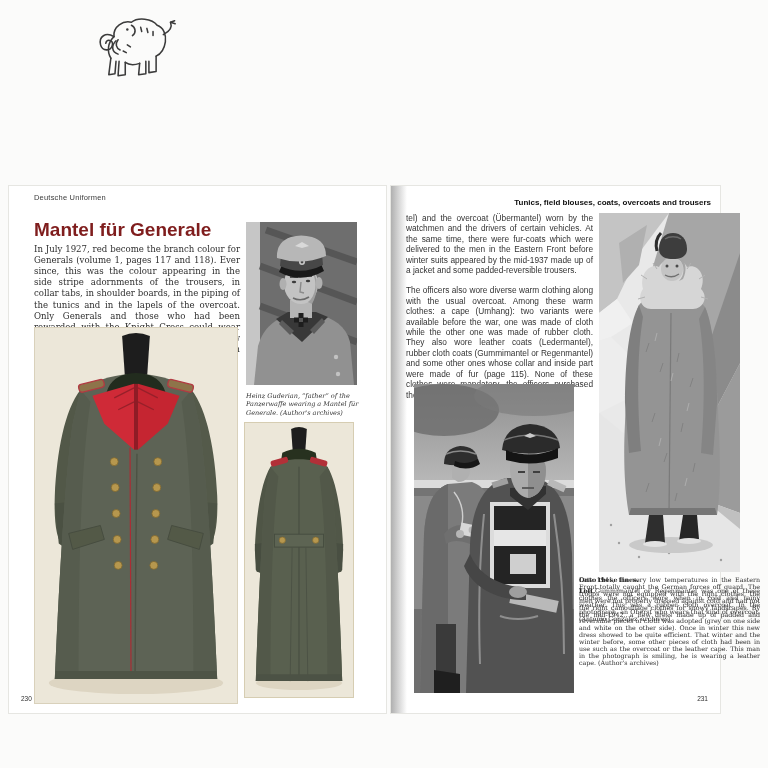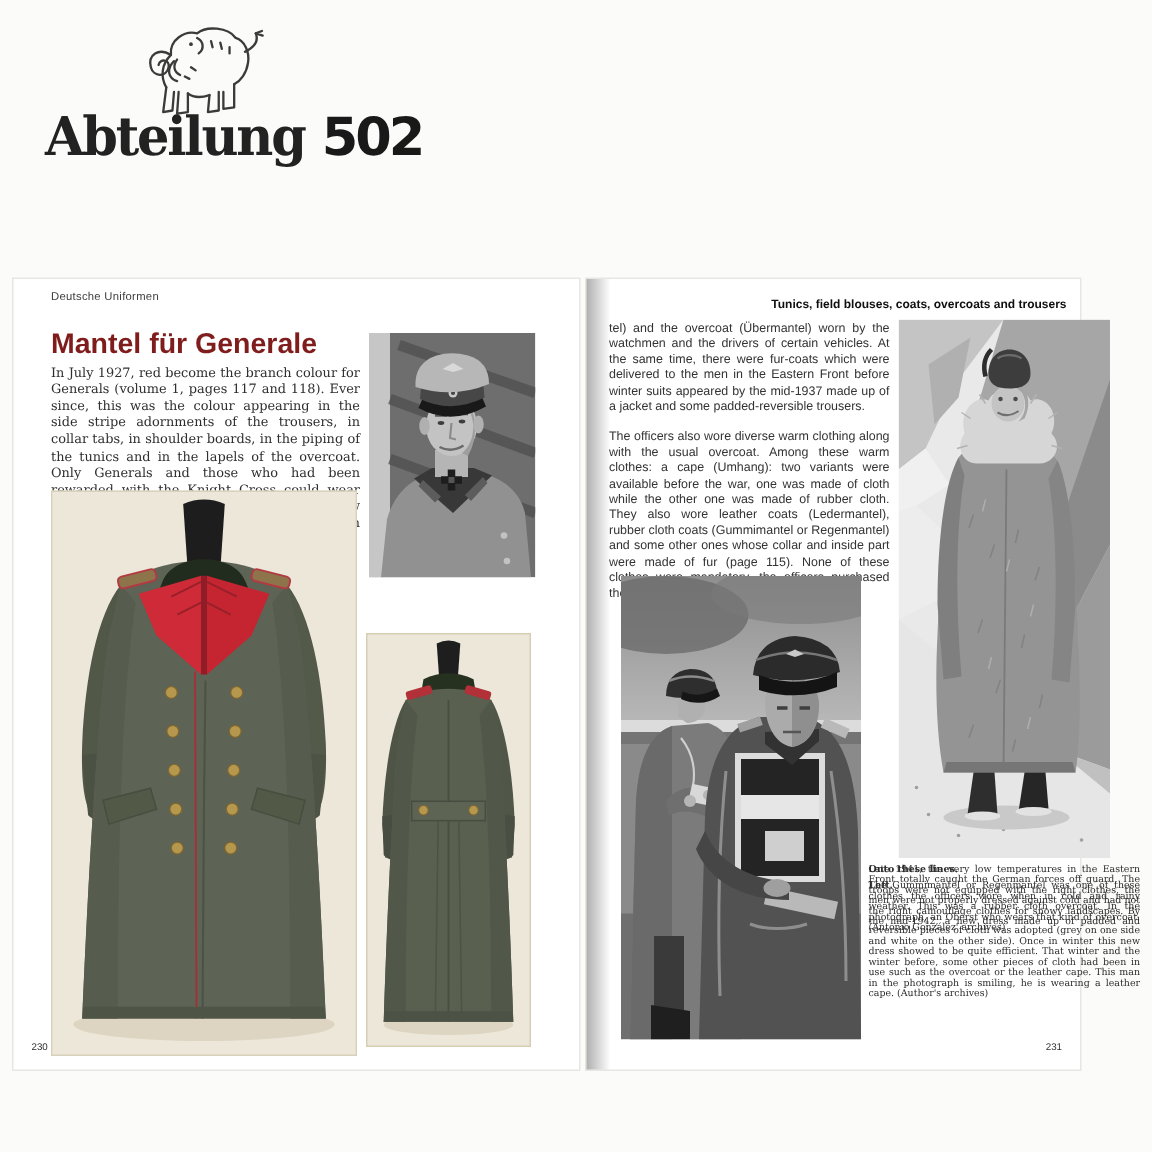--- a/index.html
+++ b/index.html
@@ -90,24 +90,20 @@
         <path d="M88,94 L88,118 L74,120 L76,92"></path>
         <path d="M70,92 L68,116 L56,118 L60,86"></path>
         <path d="M60,86 C52,72 54,56 66,44"></path>
         <path d="M70,52 C60,62 62,74 74,78"></path>
         <path d="M74,50 C68,58 70,66 78,70"></path>
         <path d="M100,22 C108,26 110,36 102,42"></path>
         <path d="M118,26 l2,8 M130,28 l2,8 M142,34 l0,8 M92,60 l6,4 M84,72 l6,3"></path>
       </g>
       <circle cx="92" cy="30" r="2.4" fill="#3b3b3b"></circle>
     </svg>
-    <div class="logo-text">
-      <span class="logo-wordmark">Abteilung</span>
-      <span class="logo-num">502</span>
-    </div>
   </header>
 
   <section class="page" id="page-left">
     <div class="kicker">Deutsche Uniformen</div>
     <h1 class="title">Mantel für Generale</h1>
     <p class="body-text">In July 1927, red become the branch colour for Generals (volume 1, pages 117 and 118). Ever since, this was the colour appearing in the side stripe adornments of the trousers, in collar tabs, in shoulder boards, in the piping of the tunics and in the lapels of the overcoat. Only Generals and those who had been rewarded with the Knight Cross could wear two unbuttoned upper buttons in the right row of the overcoat. (Weitze Militaria / Item 246383)</p>
 
     <figure class="portrait" style="margin:0">
       <svg viewBox="0 0 111 163" preserveAspectRatio="none">
         <rect width="111" height="163" fill="#6e6e6e"></rect>
@@ -139,20 +135,21 @@
         <path d="M49,24 l7,-4 l7,4 l-7,2 Z" fill="#d9d9d9"></path>
         <g transform="translate(55,98)">
           <rect x="-2.5" y="-7" width="5" height="14" fill="#1d1d1d"></rect>
           <rect x="-7" y="-2.5" width="14" height="5" fill="#1d1d1d"></rect>
           <rect x="-2" y="-2" width="4" height="4" fill="#555"></rect>
         </g>
         <circle cx="90" cy="135" r="2.2" fill="#c2c2c2"></circle>
         <circle cx="92" cy="152" r="2.2" fill="#c2c2c2"></circle>
       </svg>
     </figure>
+    <figcaption class="portrait-caption">Heinz Guderian, “father” of the Panzerwaffe wearing a Mantel für Generale. (Author's archives)</figcaption>
 
     <figure class="framed coat-back-frame" style="margin:0">
       <svg viewBox="0 0 110 276" preserveAspectRatio="none">
         <rect width="110" height="276" fill="#ece7d9"></rect>
         <ellipse cx="55" cy="262" rx="44" ry="7" fill="#ddd5c2"></ellipse>
         <path d="M47,6 Q55,2 63,6 L61,34 L49,34 Z" fill="#1e1e1e"></path>
         <path d="M38,30 Q55,22 72,30 L74,42 Q55,34 36,42 Z" fill="#27311f"></path>
         <path d="M26,44 C16,60 11,96 10,128 L12,150 L30,146 C26,110 28,74 34,54 Z" fill="#4f5546"></path>
         <path d="M84,44 C94,60 99,96 100,128 L98,150 L80,146 C84,110 82,74 76,54 Z" fill="#515748"></path>
         <path d="M10,122 L32,119 L30,148 C22,153 14,152 11,148 Z" fill="#474d40"></path>

